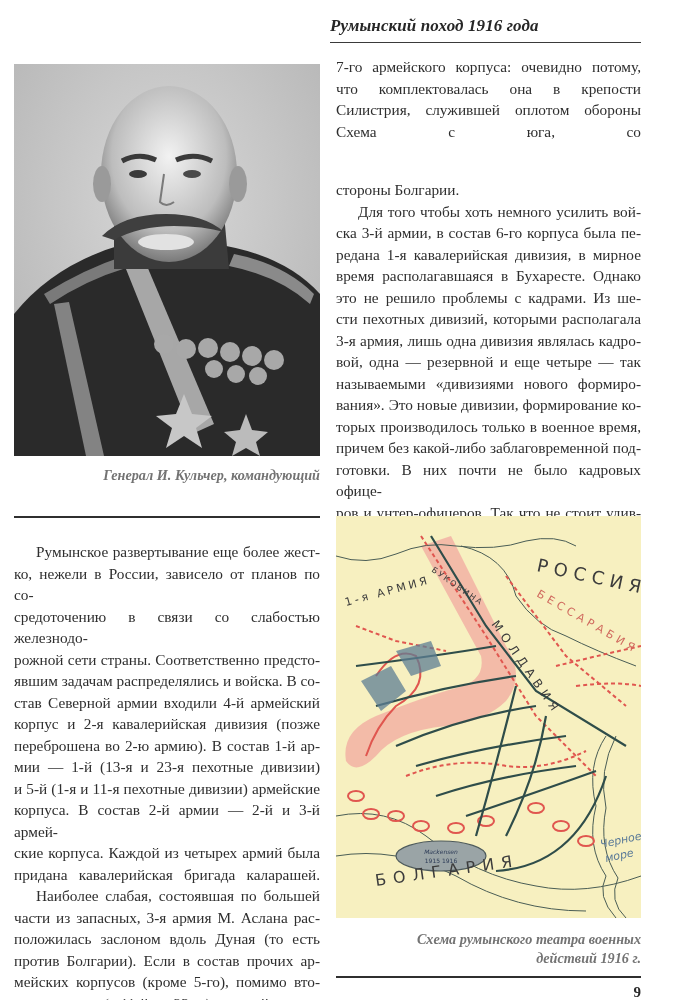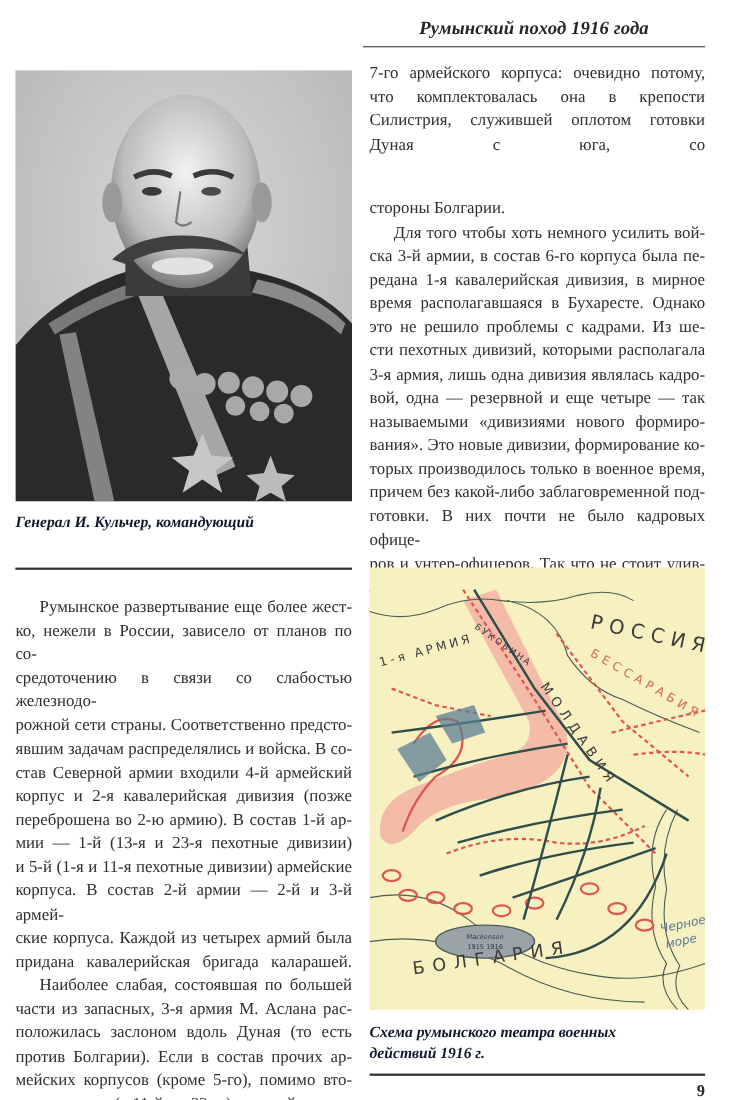--- a/index.html
+++ b/index.html
@@ -2,35 +2,35 @@
 <html><head>
 <meta charset="utf-8">
 <style>
   html, body { margin: 0; padding: 0; }
   body {
     width: 684px; height: 1000px; position: relative; overflow: hidden;
     background: #ffffff; color: #2b2b2b;
     font-family: "Liberation Serif", "DejaVu Serif", serif;
   }
   .running-head {
-    position: absolute; left: 330px; top: 16px; width: 311px; text-align: center;
+    position: absolute; left: 330px; top: 16px; width: 311px; text-align: left;
     font-style: italic; font-weight: bold; font-size: 17px; color: #262626;
     letter-spacing: 0.1px;
   }
   .head-rule {
     position: absolute; left: 330px; top: 42px; width: 311px; height: 1px; background: #3a3a3a;
   }
   .photo {
     position: absolute; left: 14px; top: 64px; width: 306px; height: 392px;
     background: #c9c9c9; overflow: hidden;
   }
   .photo svg { display: block; width: 100%; height: 100%; }
   .caption {
     position: absolute; font-style: italic; font-weight: bold; font-size: 14.2px;
-    line-height: 19px; color: #0f172a;
+    line-height: 19px; color: #737373; text-align: right;
   }
   .caption-left { left: 14px; top: 466px; width: 306px; }
   .caption-right { left: 336px; top: 930px; width: 305px; font-style: italic; }
   .rule { position: absolute; height: 1.5px; background: #2f2f2f; }
   .rule-left { left: 14px; top: 516px; width: 306px; }
   .rule-right { left: 336px; top: 976px; width: 305px; }
 
   .col { position: absolute; font-size: 15.3px; line-height: 21.5px; color: #2e2e2e; text-align: justify; }
   .col p { margin: 0; text-align: justify; text-align-last: justify; }
   .col p.last { text-align-last: left; margin-top: 37px; }
@@ -111,21 +111,21 @@
   </svg>
 </div>
 
 <div class="caption caption-left">
   <div>Генерал И. Кульчер, командующий</div>
 </div>
 <div class="rule rule-left"></div>
 
 <div class="col col-right">
   <p>
-    <span>7-го армейского корпуса: очевидно потому, что</span> <span>комплектовалась она в крепости Силистрия,</span> <span>служившей оплотом готовки Дуная с юга, со</span>
+    <span>7-го армейского корпуса: очевидно потому, что</span> <span>комплектовалась она в крепости Силистрия,</span> <span>служившей оплотом обороны Схема с юга, со</span>
   </p>
   <p class="last"><span>стороны Болгарии.</span></p>
   <p class="indent">
     <span>Для того чтобы хоть немного усилить вой-</span><br><span>ска 3-й армии, в состав 6-го корпуса была пе-</span><br><span>редана 1-я кавалерийская дивизия, в мирное</span><br><span>время располагавшаяся в Бухаресте. Однако</span><br><span>это не решило проблемы с кадрами. Из ше-</span><br><span>сти пехотных дивизий, которыми располагала</span><br><span>3-я армия, лишь одна дивизия являлась кадро-</span><br><span>вой, одна — резервной и еще четыре — так</span><br><span>называемыми «дивизиями нового формиро-</span><br><span>вания». Это новые дивизии, формирование ко-</span><br><span>торых производилось только в военное время,</span><br><span>причем без какой-либо заблаговременной под-</span><br><span>готовки. В них почти не было кадровых офице-</span><br><span>ров и унтер-офицеров. Так что не стоит удив-</span><br><span>ляться, что в первых боях эти необстрелянные</span><br><span>люди не смогли противостоять болгарам.</span>
   </p>
   <p class="indent">
     <span>В прочих румынских армиях таких соеди-</span><br><span>нений вообще не было, хотя на бумаге 3-я ар-</span><br><span>мия являлась самой сильной по количеству</span>
   </p>
 </div>
 

